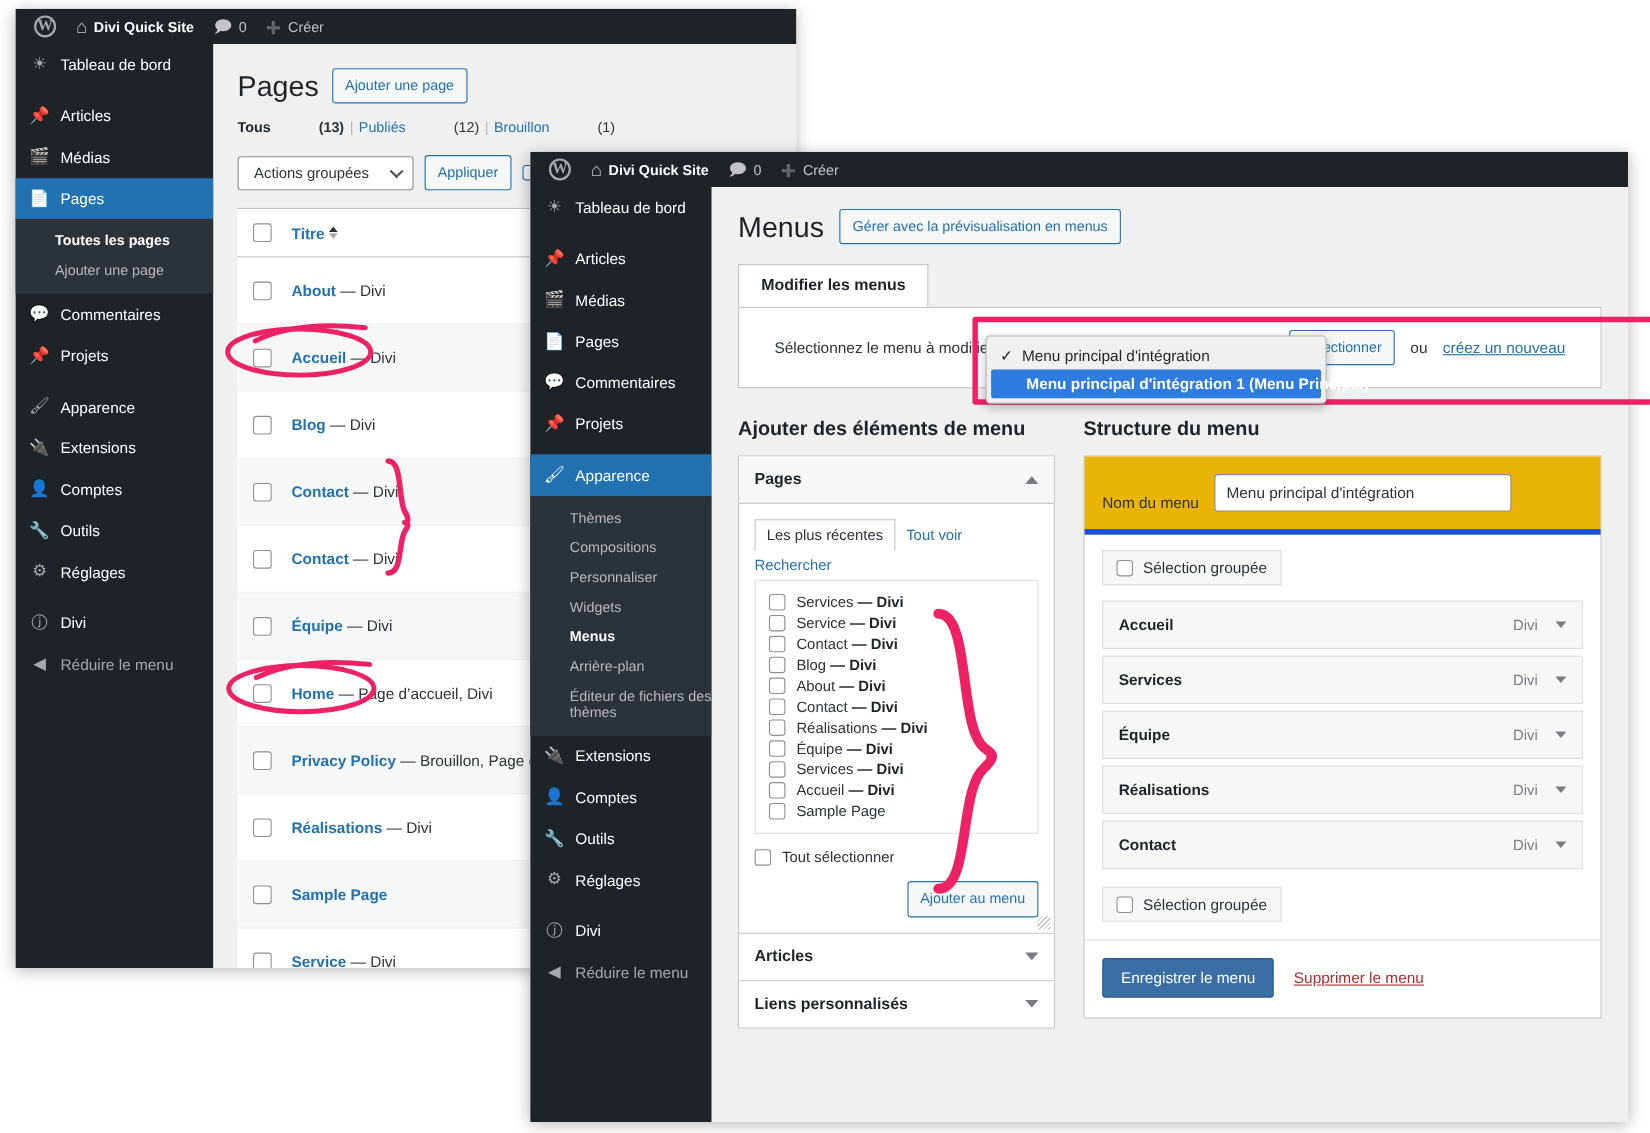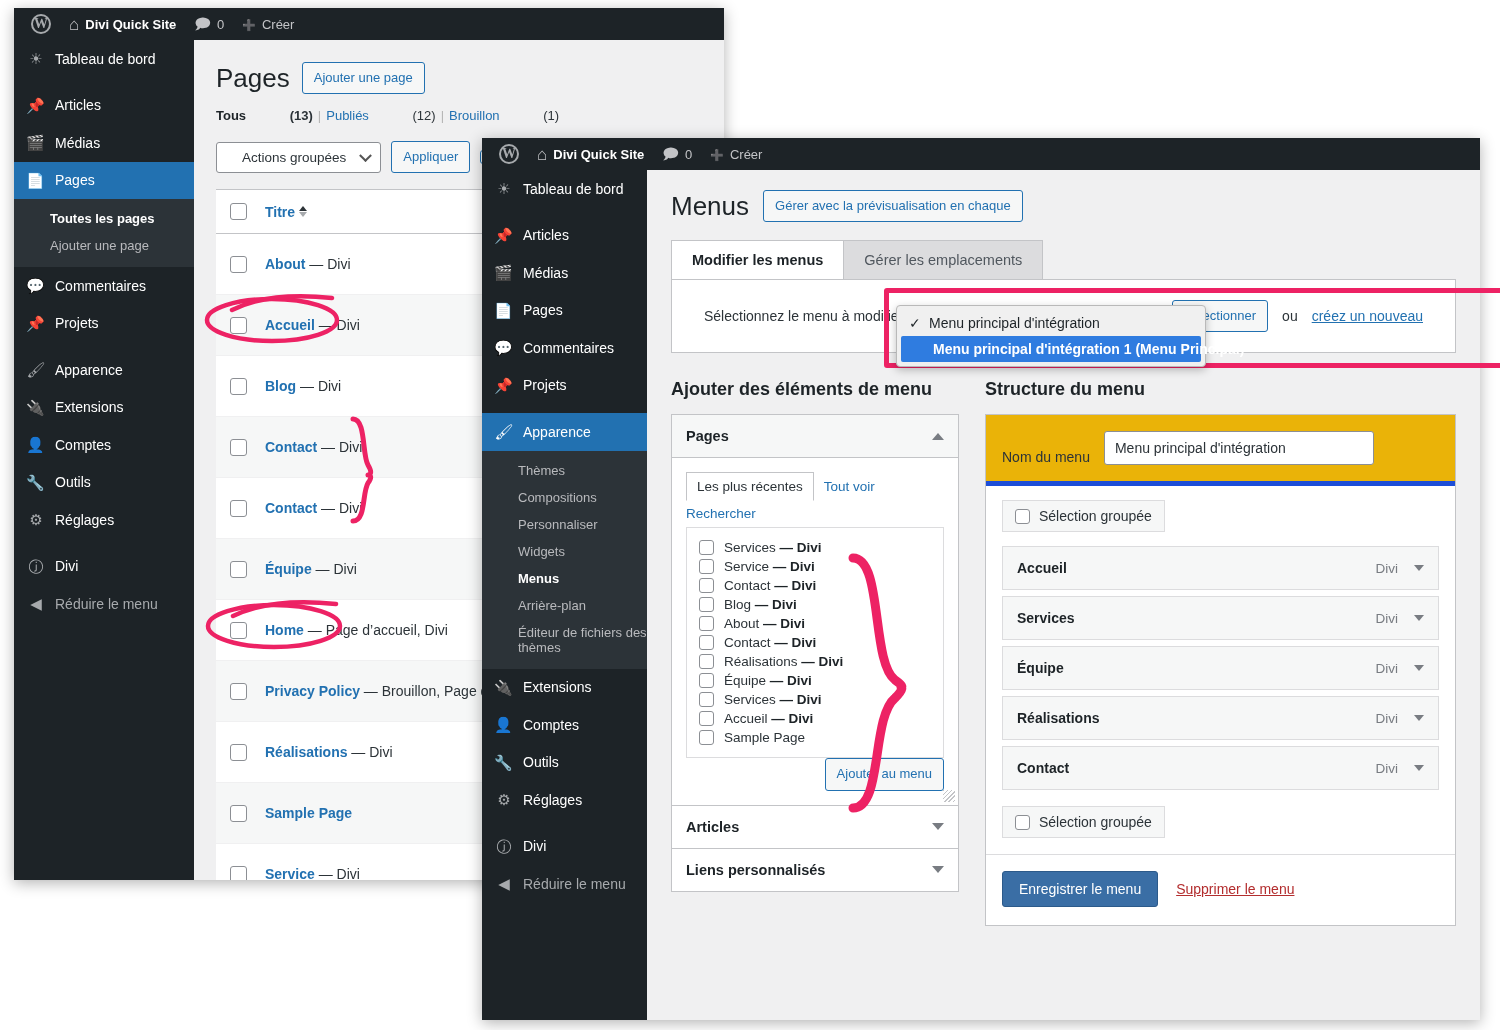--- a/index.html
+++ b/index.html
@@ -61,21 +61,21 @@
   }
 
   .subsubsub { padding: 14px 0 0 22px; font-size: 13px; color: #2c3338; }
   .subsubsub a { color: #2271b1; text-decoration: none; }
   .subsubsub .cur { color: #1d2327; font-weight: 600; }
   .subsubsub .sep { color: #b5b5b5; margin: 0 5px; }
   .subsubsub .cnt { color: #2c3338; margin-left: 40px; }
 
   .tablenav { display: flex; align-items: center; gap: 10px; padding: 18px 0 0 22px; }
   .select-box { position: relative; border: 1px solid #8c8f94; border-radius: 3px;
-    background: #fff; font-size: 13.5px; color: #2c3338; padding: 7px 34px 7px 25px; min-width: 160px; }
+    background: #fff; font-size: 13.5px; color: #2c3338; padding: 7px 34px 7px 14px; min-width: 160px; }
   .select-box .caret { position: absolute; right: 10px; top: 50%; transform: translateY(-50%);
     width: 9px; height: 9px; border-right: 2px solid #555; border-bottom: 2px solid #555;
     transform: translateY(-65%) rotate(45deg); }
 
   
   .wp-table { margin: 16px 0 0 22px; background: #fff; border: 1px solid #c3c4c7;
     border-left: none; border-right: none; width: calc(100% - 22px); }
   .wp-table .thead { display: flex; align-items: center; height: 44px;
     border-bottom: 1px solid #c3c4c7; padding-left: 14px; }
   .wp-table .trow { display: flex; align-items: center; height: 61px; padding-left: 14px;
@@ -417,27 +417,26 @@
         <span class="mi-ico">◀</span>
         <span>Réduire le menu</span>
       </div>
     </div>
 
     <div class="content" style="left:165px;">
 
       <div class="menus-wrap">
         <div style="display:flex;align-items:center;gap:14px;">
           <span class="page-title">Menus</span>
-          <span class="btn">Gérer avec la prévisualisation en chaque</span>
+          <span class="btn">Gérer avec la prévisualisation en menus</span>
         </div>
       </div>
 
       <div class="tabs">
         <div class="tab active">Modifier les menus</div>
-        <div class="tab">Gérer les emplacements</div>
       </div>
 
       <div class="selectbar" style="border-top:1px solid #c3c4c7;">
         <span>Sélectionnez le menu à modifier</span>
         <span style="flex:1"></span>
         <span class="btn">Sélectionner</span>
         <span>ou</span>
         <a style="text-decoration:underline;">créez un nouveau</a>
       </div>
 
@@ -498,20 +497,26 @@
                 <div class="listrow">
                   <span class="cb-sm"></span>
                   <span><span>Accueil</span><b> — Divi</b></span>
                 </div>
                 <div class="listrow">
                   <span class="cb-sm"></span>
                   <span><span>Sample Page</span></span>
                 </div>
               </div>
 
+            <div class="panel-foot">
+              <span style="display:flex;align-items:center;gap:10px;font-size:13.5px;color:#2c3338;">
+                <span class="cb-sm"></span>
+                <span>Tout sélectionner</span>
+              </span>
+            </div>
             <div style="padding:0 14px 14px 14px;text-align:right;position:relative;">
               <span class="btn">Ajouter au menu</span>
               <span class="resize-grip"></span>
             </div>
           </div>
 
           <div class="panel" style="border-top:none;">
             <div class="panel-head" style="background:#fff;border-bottom:none;">
               <span>Articles</span>
               <span class="tri-dn"></span>

